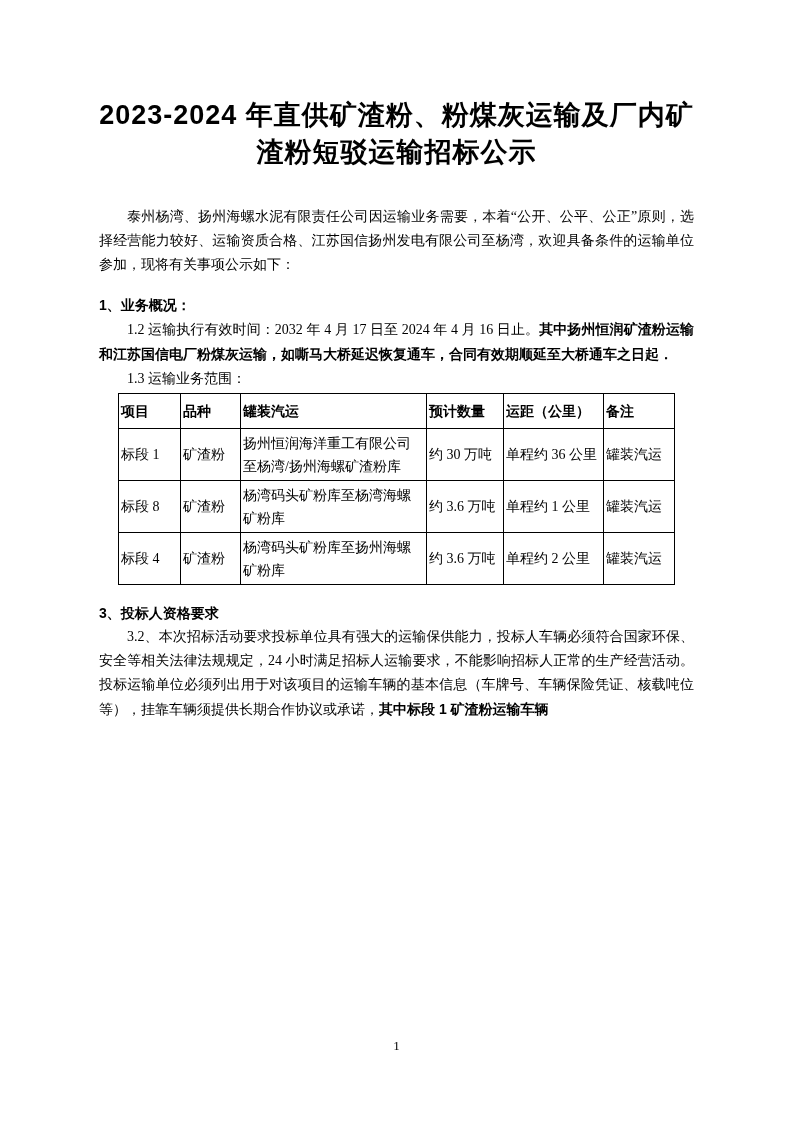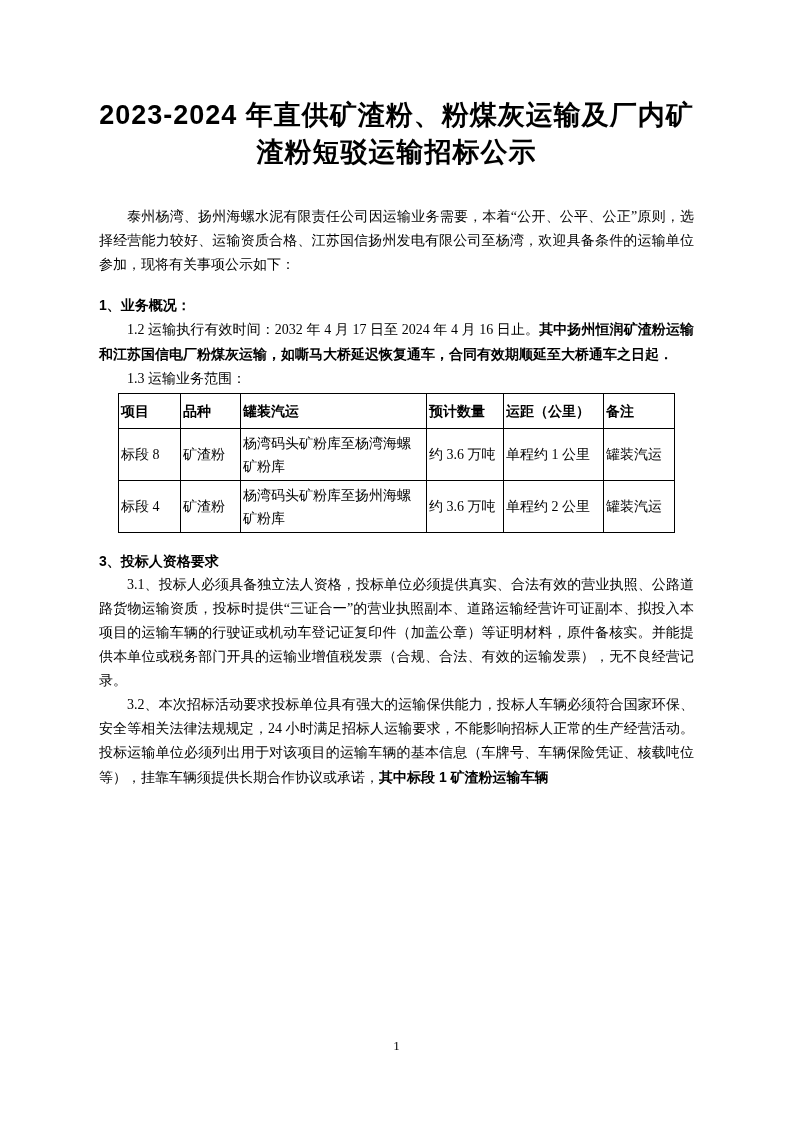--- a/index.html
+++ b/index.html
@@ -112,20 +112,28 @@
         <th>项目</th>
         <th>品种</th>
         <th>罐装汽运</th>
         <th>预计数量</th>
         <th>运距（公里）</th>
         <th>备注</th>
       </tr>
     </thead>
     <tbody>
       <tr>
+        <td>标段 1</td>
+        <td>矿渣粉</td>
+        <td>扬州恒润海洋重工有限公司至杨湾/扬州海螺矿渣粉库</td>
+        <td>约 30 万吨</td>
+        <td>单程约 36 公里</td>
+        <td>罐装汽运</td>
+      </tr>
+      <tr>
         <td>标段 8</td>
         <td>矿渣粉</td>
         <td>杨湾码头矿粉库至杨湾海螺矿粉库</td>
         <td>约 3.6 万吨</td>
         <td>单程约 1 公里</td>
         <td>罐装汽运</td>
       </tr>
       <tr>
         <td>标段 4</td>
         <td>矿渣粉</td>
@@ -135,19 +143,18 @@
         <td>罐装汽运</td>
       </tr>
     </tbody>
   </table>
 
 
 
 
   <p class="body-line heading">3、投标人资格要求</p>
 
-  <p class="body-line indent">3.1、投标人必须具备独立法人资格，投标单位必须提供真实、合法有效的营业执照、公路道路货物运输资质，投标时提供“三证合一”的营业执照副本、道路运输经营许可证副本、拟投入本项目的运输车辆的行驶证或机动车登记证复印件（加盖公章）等证明材料，原件备核实。并能提供本单位或税务部门开具的运输业增值税发票（合规、合法、有效的运输发票），无不良经营记录。</p>
 
   <p class="body-line indent"><span>3.2、本次招标活动要求投标单位具有强大的运输保供能力，投标人车辆必须符合国家环保、安全等相关法律法规规定，24 小时满足招标人运输要求，不能影响招标人正常的生产经营活动。投标运输单位必须列出用于对该项目的运输车辆的基本信息（车牌号、车辆保险凭证、核载吨位等），挂靠车辆须提供长期合作协议或承诺，</span><span class="bold-run">其中标段 1 矿渣粉运输车辆</span></p>
 
   <div class="page-number">1</div>
 
 </div>
 
 </body></html>

